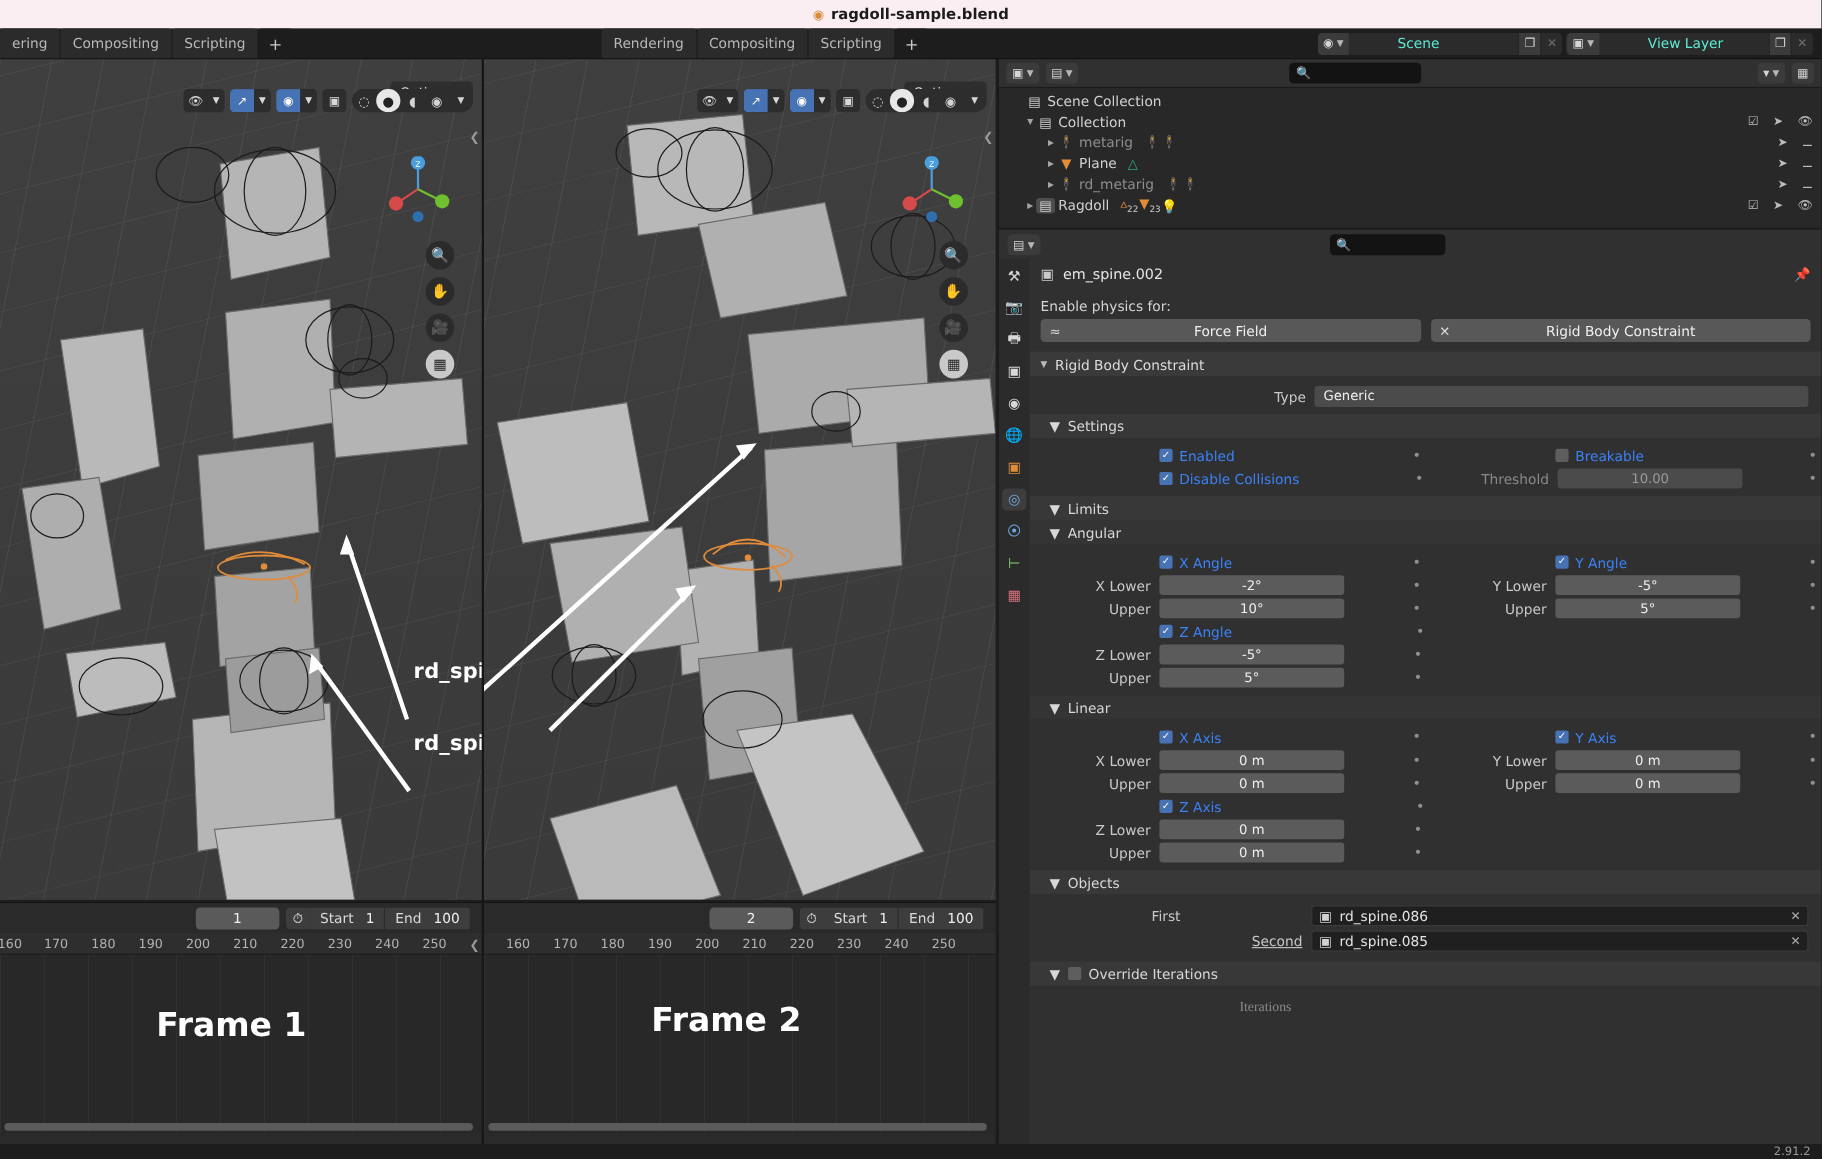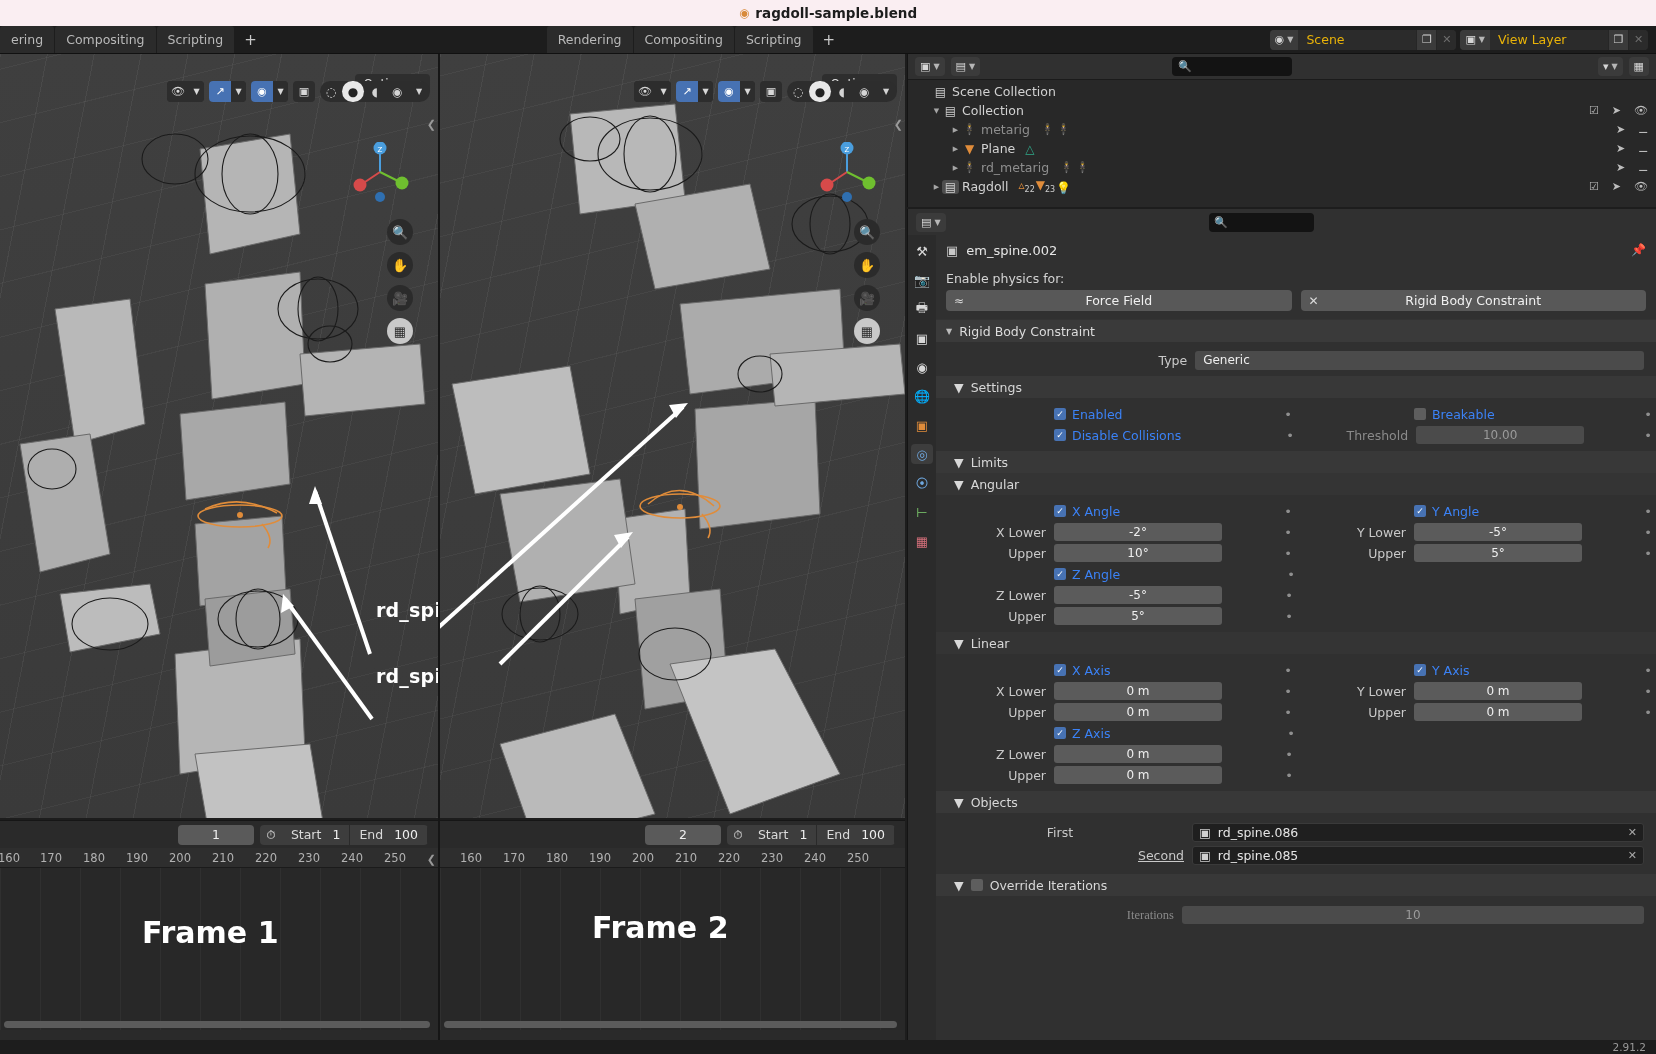--- a/index.html
+++ b/index.html
@@ -33,21 +33,21 @@
   .topbar-spacer{ flex:1; }
   .topbar-right{ display:flex; align-items:center; gap:0px; padding-right:8px;}
   .id-block{
     display:flex; align-items:center; background:#2b2b2b; border-radius:4px;
     height:20px; margin-left:4px; overflow:hidden;
   }
   .id-icobtn{
     display:flex; align-items:center; gap:3px; padding:0 5px; height:100%;
     background:#3b3b3b; color:#d6d6d6; font-size:11px;
   }
-  .id-name{ padding:0 26px 0 8px; min-width:118px; font-size:12.5px; color:#eab308;}
+  .id-name{ padding:0 26px 0 8px; min-width:118px; font-size:12.5px; color:#5eead4;margin-left:36px;}
   .id-btn{
     width:20px; height:20px; display:flex; align-items:center; justify-content:center;
     background:#3b3b3b; color:#d2d2d2; font-size:11px; border-left:1px solid #262626;
   }
   .id-btn.dim{ color:#6d6d6d; background:#2b2b2b;}
   .chev{ font-size:8px; opacity:.8;}
 
   
   .workspace{ position:absolute; top:54px; left:0; right:0; bottom:14px; }
 
@@ -892,23 +892,20 @@
         </div>
 
         <div class="sub-hdr" style="margin-top:8px">
           <span class="tri">▼</span>
           <span class="cbx off">✓</span>
           <span>Override Iterations</span>
         </div>
 
         <div class="row" style="margin-top:8px; height:22px;">
           <div class="lab dis" style="width:246px;font-family:Liberation Serif, serif;">Iterations</div>
-          <div style="flex:1; padding-right:12px; display:flex;">
-            <div class="ifld">10</div>
-          </div>
         </div>
 
       </div>
     </div>
   </div>
 </div>
 
 <div class="status">
   <span>2.91.2</span>
 </div>

